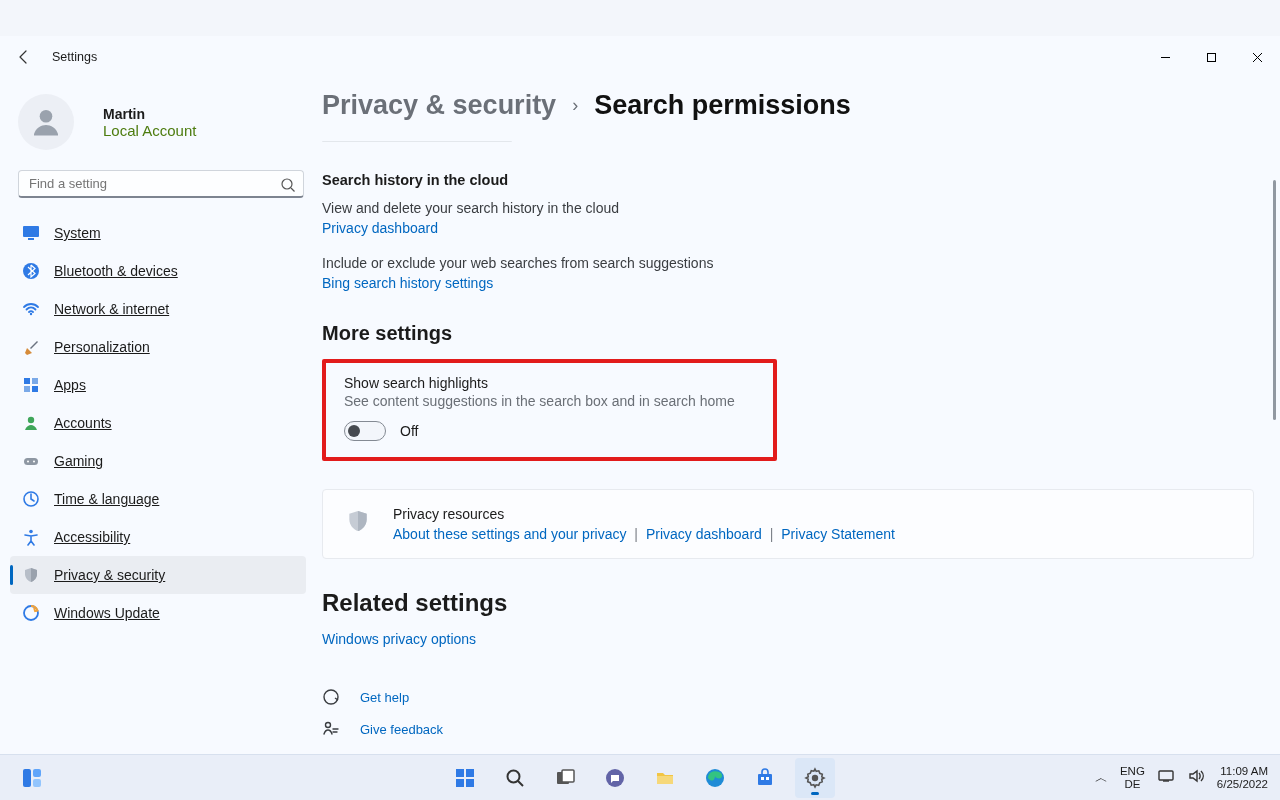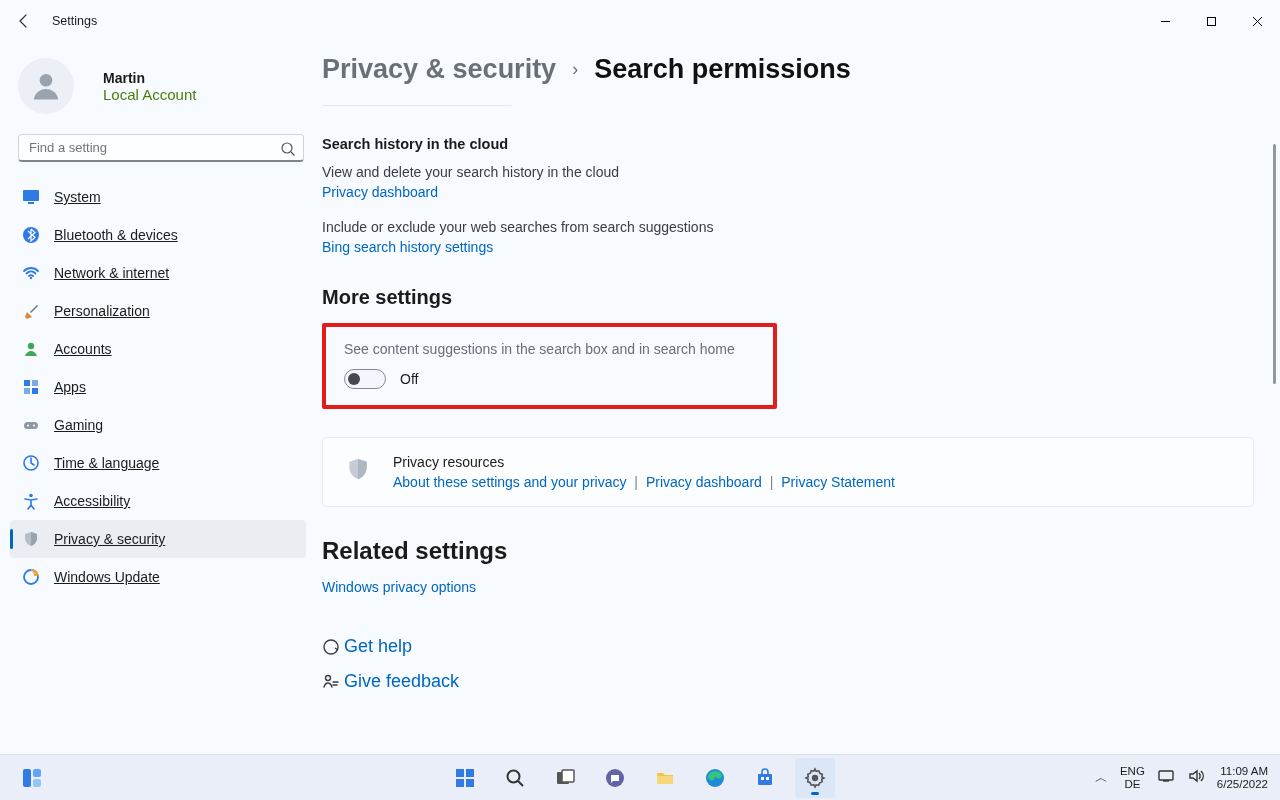--- a/index.html
+++ b/index.html
@@ -1,17 +1,17 @@
 <!DOCTYPE html>
 <html><head>
 <meta charset="utf-8">
 <style>
   * { box-sizing: border-box; margin: 0; padding: 0; font-family: "Segoe UI", "Segoe UI Variable", Arial, sans-serif; }
   html, body { width: 1280px; height: 800px; overflow: hidden; background: #f3f6fb; color: #1b1b1b; }
-  .app { width: 100%; height: 754px; display: flex; flex-direction: column; background: #f7faff; }
+  .app { width: 100%; height: 754px; display: flex; flex-direction: column; background: #f7faff; margin-top: 36px; }
   .titlebar { height: 42px; display: flex; align-items: center; padding-left: 10px; }
   .titlebar .back { width: 28px; height: 28px; display:flex; align-items:center; justify-content:center; color:#333; border-radius:4px; }
   .titlebar .title { margin-left: 14px; font-size: 12.5px; color:#1b1b1b; }
   .titlebar .ctrls { margin-left: auto; display:flex; height:100%; }
   .winbtn { width: 46px; display:flex; align-items:center; justify-content:center; color:#000; }
   .body { flex:1; display:flex; padding-left: 10px; }
   .sidebar { width: 302px; display:flex; flex-direction:column; }
   .user { display:flex; align-items:center; gap:29px; padding: 16px 10px 8px 8px; }
   .avatar { width:56px; height:56px; border-radius:50%; background:#eceff5; display:flex; align-items:center; justify-content:center; }
   .avatar svg { width:36px; height:36px; fill:#9aa2ad; }
@@ -42,21 +42,21 @@
   .toggle { width:42px; height:20px; border-radius:10px; border:1px solid #848a93; background:#f3f6fb; position:relative; }
   .toggle .knob { position:absolute; width:12px; height:12px; border-radius:50%; background:#464a50; left:3px; top:3px; }
   .toggle.off .knob { left:3px; }
   .toglabel { font-size:14px; color:#1b1b1b; }
   .card { border:1px solid #e7eaef; border-radius:4px; background:#fcfdff; padding:16px 22px; margin-top:28px; display:flex; gap:22px; align-items:flex-start; }
   .card .shield { width:26px; height:26px; margin-top:2px; }
   .card .hd { font-size:14px; color:#1b1b1b; }
   .card .links { font-size:14px; color:#0067c0; margin-top:4px; }
   .card .sep { color:#7e838a; margin:0 4px; }
   .rel-heading { font-size:24px; font-weight:600; margin-top:30px; margin-bottom:10px; }
-  .helprow { display:flex; align-items:center; gap:4px; font-size:18px; color:#0067c0; margin-top:14px;text-align:center; }
+  .helprow { display:flex; align-items:center; gap:20px; font-size:13px; color:#0067c0; margin-top:14px;text-align:center; }
   .helprow .hicon { width:18px; height:18px; color:#3a3d41; }
   .scrollthumb { position:absolute; right:4px; top:102px; width:3px; height:240px; background:#9198a1; border-radius:2px; }
   
   .taskbar { position:absolute; left:0; right:0; bottom:0; height:46px; background:#e9eef8; border-top:1px solid #d7e0ee; display:flex; align-items:center; }
   .tb-left { display:flex; align-items:center; gap:4px; padding-left:12px; }
   .tb-center { position:absolute; left:50%; transform:translateX(-50%); display:flex; align-items:center; gap:10px; }
   .tb-right { margin-left:auto; display:flex; align-items:center; gap:12px; padding-right:12px; font-size:12px; color:#1b1b1b; }
   .tbicon { width:40px; height:40px; display:flex; align-items:center; justify-content:center; border-radius:4px; }
   .tbicon.active { background:#dbe7f7; position:relative; }
   .tbicon.active::after { content:""; position:absolute; bottom:3px; left:16px; right:16px; height:3px; background:#0067c0; border-radius:2px; }
@@ -151,36 +151,36 @@
               <svg width="18" height="18" viewBox="0 0 18 18">
                 <path d="M3 15l2-5 5 5-5 2z" fill="#d68b3a"></path>
                 <path d="M8 10 15 3l1 1-7 7z" fill="#6b7280"></path>
               </svg>
             </span>
           <span>Personalization</span>
         </div>
         <div class="navitem">
           <span class="navicon">
               <svg width="18" height="18" viewBox="0 0 18 18">
-                <circle cx="9" cy="6" r="3.2" fill="#3fa65a"></circle>
-                <path d="M3 16c1-3.5 4-5 6-5s5 1.5 6 5z" fill="#3fa65a"></path>
-              </svg>
-            </span>
-          <span>Accounts</span>
-        </div>
-        <div class="navitem">
-          <span class="navicon">
-              <svg width="18" height="18" viewBox="0 0 18 18">
                 <rect x="2" y="2" width="6" height="6" fill="#2f7ae5"></rect>
                 <rect x="10" y="2" width="6" height="6" fill="#7aa9e8"></rect>
                 <rect x="2" y="10" width="6" height="6" fill="#7aa9e8"></rect>
                 <rect x="10" y="10" width="6" height="6" fill="#2f7ae5"></rect>
               </svg>
             </span>
           <span>Apps</span>
+        </div>
+        <div class="navitem">
+          <span class="navicon">
+              <svg width="18" height="18" viewBox="0 0 18 18">
+                <circle cx="9" cy="6" r="3.2" fill="#3fa65a"></circle>
+                <path d="M3 16c1-3.5 4-5 6-5s5 1.5 6 5z" fill="#3fa65a"></path>
+              </svg>
+            </span>
+          <span>Accounts</span>
         </div>
         <div class="navitem">
           <span class="navicon">
               <svg width="18" height="18" viewBox="0 0 18 18">
                 <rect x="2" y="6" width="14" height="7" rx="3.5" fill="#8e97a3"></rect>
                 <circle cx="6" cy="9.5" r="1" fill="#fff"></circle>
                 <circle cx="12" cy="9.5" r="1" fill="#fff"></circle>
               </svg>
             </span>
           <span>Gaming</span>
@@ -238,20 +238,21 @@
         <div class="sect-title">Search history in the cloud</div>
         <div class="sect-desc" style="margin-top:12px;">View and delete your search history in the cloud</div>
         <a class="linklike">Privacy dashboard</a>
         <div class="sect-desc" style="margin-top:18px;">Include or exclude your web searches from search suggestions</div>
         <a class="linklike">Bing search history settings</a>
       </div>
 
       <div class="more-heading">More settings</div>
 
       <div class="hlbox">
+        <div class="t1">Show search highlights</div>
         <div class="t2">See content suggestions in the search box and in search home</div>
         <div class="togrow">
           <div class="toggle off">
               <div class="knob"></div>
             </div>
           <span class="toglabel">Off</span>
         </div>
       </div>
 
       <div class="card">

